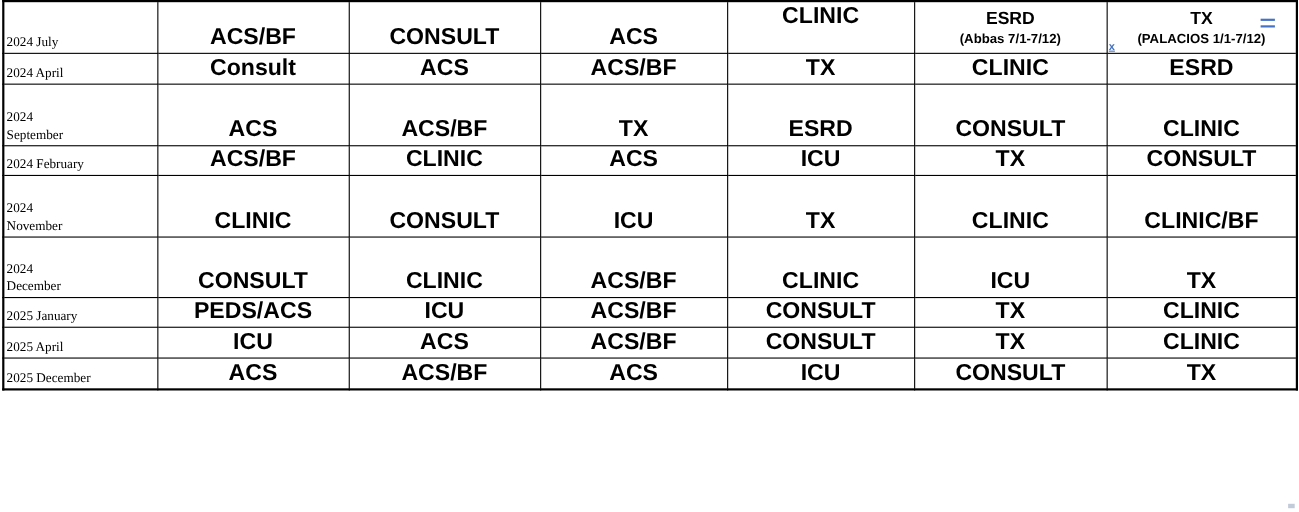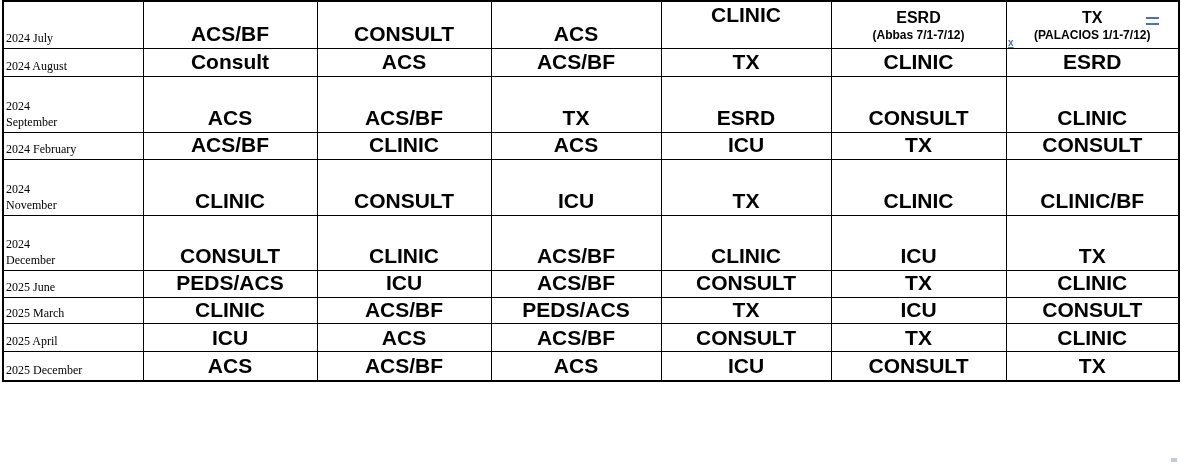--- a/index.html
+++ b/index.html
@@ -116,21 +116,21 @@
         <td class="c small-cell">
             <div class="v">ESRD</div>
             <div class="sub">(Abbas 7/1-7/12)</div>
           </td>
         <td class="c small-cell">
             <div class="v">TX</div>
             <div class="sub">(PALACIOS 1/1-7/12)</div>
           </td>
       </tr>
       <tr style="height:28px">
-        <td class="m"><div>2024 August</div></td>
+        <td class="m"><div>2024 April</div></td>
         <td class="c">
             <div class="v">Consult</div>
           </td>
         <td class="c">
             <div class="v">ACS</div>
           </td>
         <td class="c">
             <div class="v">ACS/BF</div>
           </td>
         <td class="c">
@@ -224,59 +224,38 @@
             <div class="v">CLINIC</div>
           </td>
         <td class="c">
             <div class="v">ICU</div>
           </td>
         <td class="c">
             <div class="v">TX</div>
           </td>
       </tr>
       <tr style="height:27px">
-        <td class="m"><div>2025 June</div></td>
+        <td class="m"><div>2025 January</div></td>
         <td class="c">
             <div class="v">PEDS/ACS</div>
           </td>
         <td class="c">
             <div class="v">ICU</div>
           </td>
         <td class="c">
             <div class="v">ACS/BF</div>
           </td>
         <td class="c">
             <div class="v">CONSULT</div>
           </td>
         <td class="c">
             <div class="v">TX</div>
           </td>
         <td class="c">
             <div class="v">CLINIC</div>
-          </td>
-      </tr>
-      <tr style="height:26px">
-        <td class="m"><div>2025 March</div></td>
-        <td class="c">
-            <div class="v">CLINIC</div>
-          </td>
-        <td class="c">
-            <div class="v">ACS/BF</div>
-          </td>
-        <td class="c">
-            <div class="v">PEDS/ACS</div>
-          </td>
-        <td class="c">
-            <div class="v">TX</div>
-          </td>
-        <td class="c">
-            <div class="v">ICU</div>
-          </td>
-        <td class="c">
-            <div class="v">CONSULT</div>
           </td>
       </tr>
       <tr style="height:28px">
         <td class="m"><div>2025 April</div></td>
         <td class="c">
             <div class="v">ICU</div>
           </td>
         <td class="c">
             <div class="v">ACS</div>
           </td>

